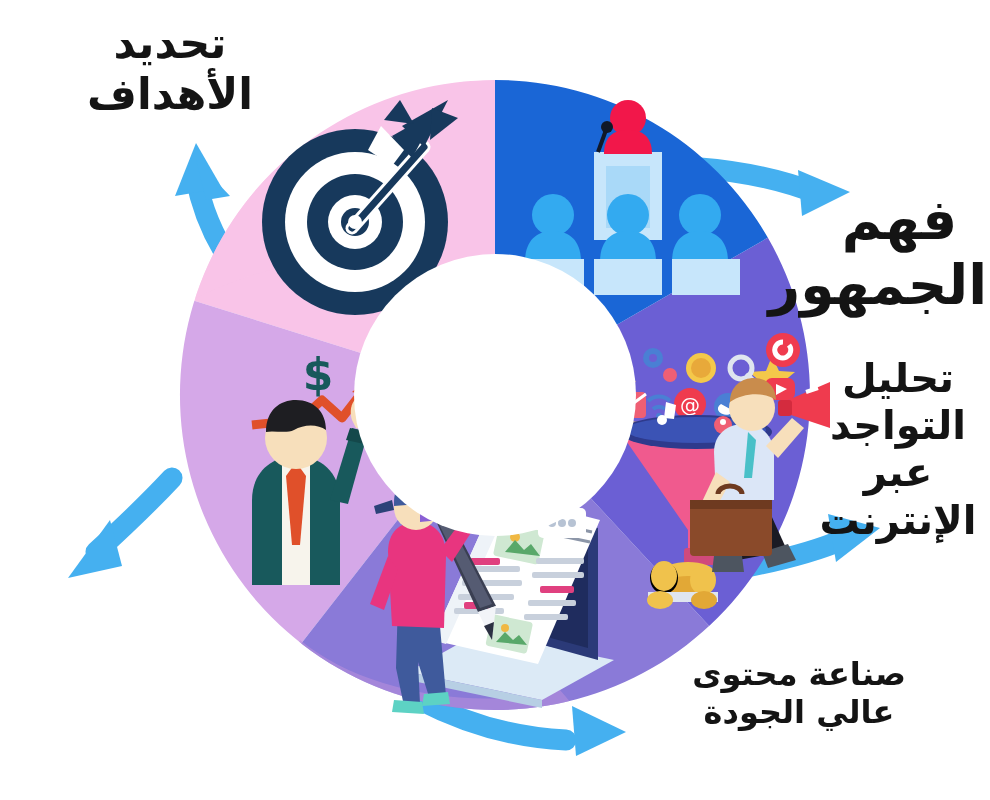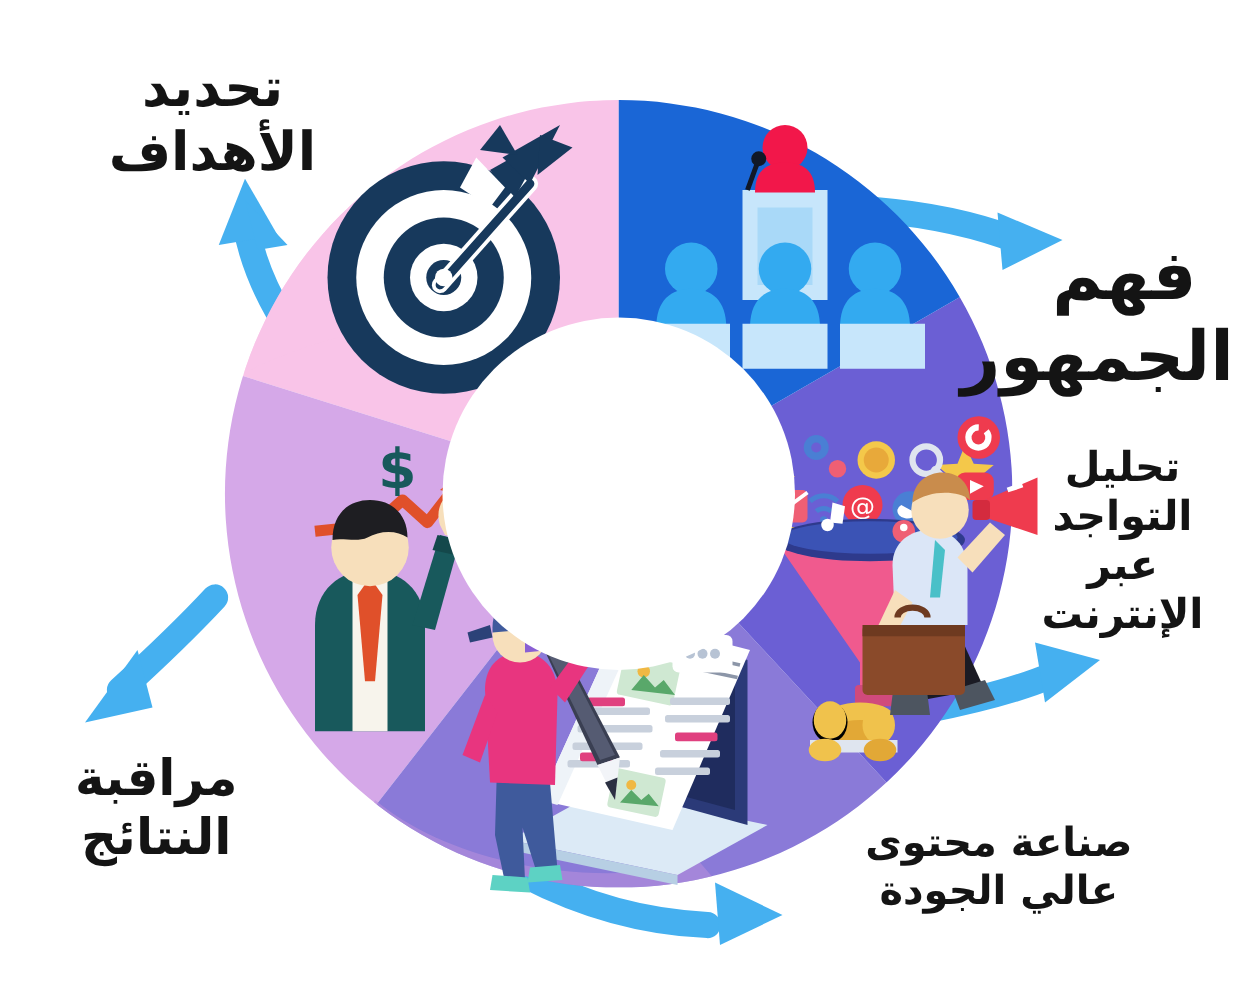--- a/index.html
+++ b/index.html
@@ -10,23 +10,23 @@
   .label{
     position:absolute;
     direction:rtl;
     text-align:center;
     color:#141414;
     font-weight:700;
     line-height:1.18;
     white-space:pre-line;
     letter-spacing:0px;
   }
-  #label-goals{ left:40px;  top:18px;  width:260px; font-size:43px;margin-top:28px; }
+  #label-goals{ left:40px;  top:18px;  width:260px; font-size:43px; }
   #label-audience{ left:812px; top:188px; width:175px; font-size:55px; }
-  #label-analysis{ left:808px; top:355px; width:180px; font-size:33px; }
+  #label-analysis{ left:808px; top:355px; width:180px; font-size:40px; }
   #label-content{ left:604px; top:656px; width:390px; font-size:32px; }
   #label-monitor{ left:15px;  top:600px; width:220px; font-size:40px; }
 
   svg.layer{position:absolute;left:0;top:0;width:990px;height:800px;}
 </style>
 </head>
 <body>
 
 <div id="stage">
 
@@ -349,16 +349,14 @@
   <div class="label" id="label-audience">فهم
 الجمهور</div>
 
   <div class="label" id="label-analysis">تحليل
 التواجد عبر
 الإنترنت</div>
 
   <div class="label" id="label-content">صناعة محتوى
 عالي الجودة</div>
 
-  <div class="label" id="label-monitor">مراقبة
-النتائج</div>
 
 </div>
 
 </body></html>

